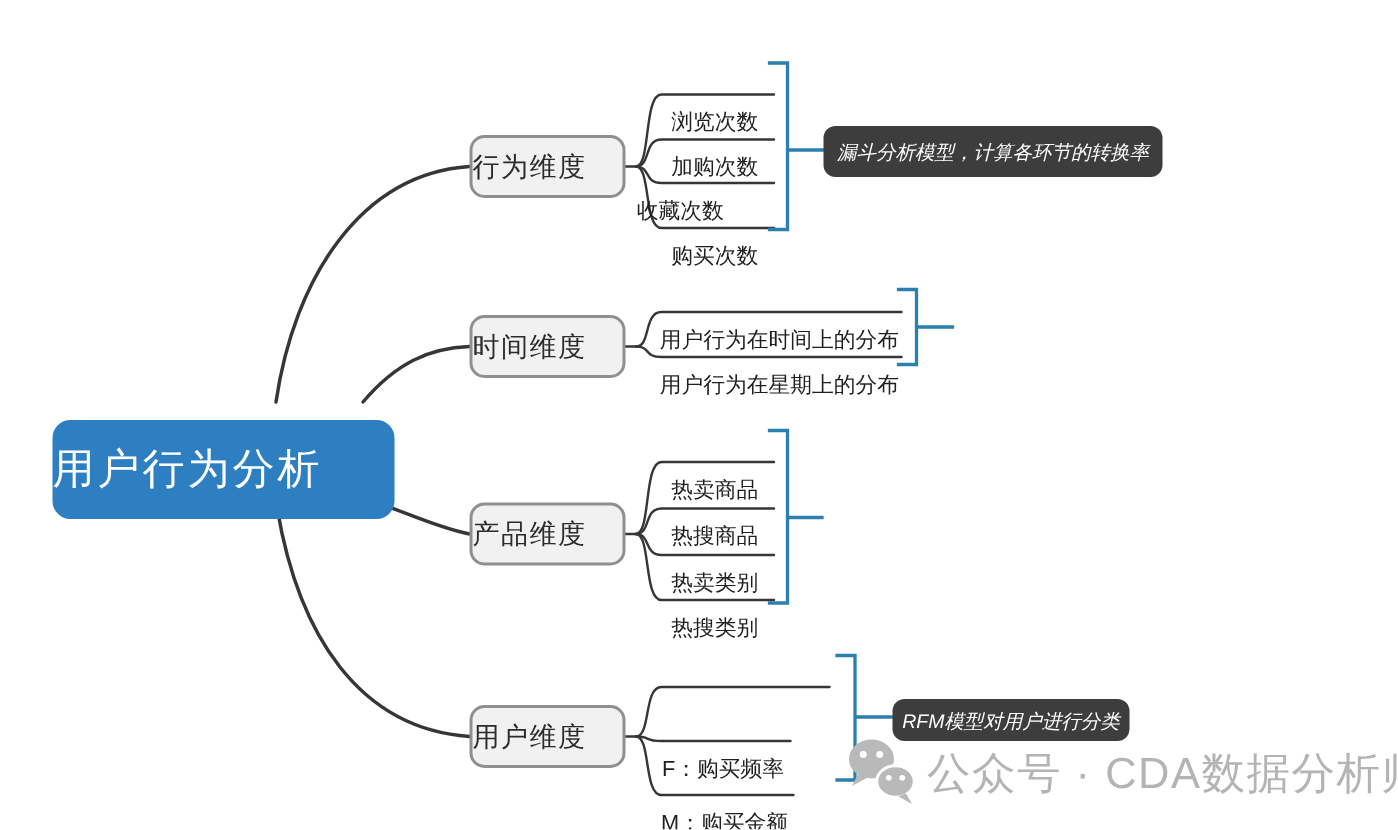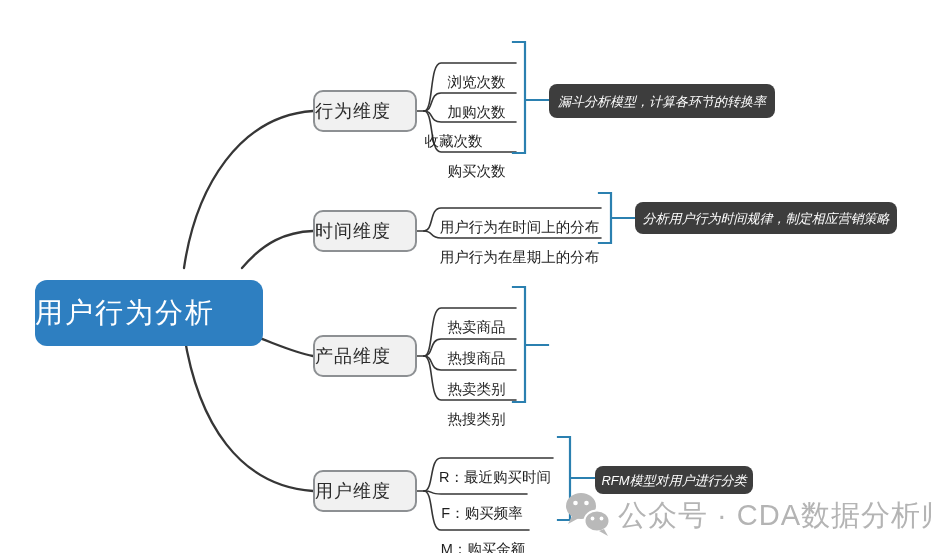--- a/index.html
+++ b/index.html
@@ -109,26 +109,24 @@
   <div class="leaf" style="left:437px;top:130px;width:79px">购买次数</div>
 
   <div class="leaf" style="left:437px;top:186px;width:165px">用户行为在时间上的分布</div>
   <div class="leaf" style="left:437px;top:216px;width:165px">用户行为在星期上的分布</div>
 
   <div class="leaf" style="left:437px;top:286px;width:79px">热卖商品</div>
   <div class="leaf" style="left:437px;top:317px;width:79px">热搜商品</div>
   <div class="leaf" style="left:437px;top:348px;width:79px">热卖类别</div>
   <div class="leaf" style="left:437px;top:378px;width:79px">热搜类别</div>
 
-  <div class="leaf" style="left:437px;top:436px;width:116px">R：最近购买时间</div>
   <div class="leaf" style="left:437px;top:472px;width:90px">F：购买频率</div>
   <div class="leaf" style="left:437px;top:508px;width:92px">M：购买金额</div>
 
   <div class="note nowrap" style="left:549px;top:84px;width:226px;height:34px">漏斗分析模型，计算各环节的转换率</div>
-  <div class="note nowrap" style="left:635px;top:202px;width:262px;height:32px">分析用户行为时间规律，制定相应营销策略</div>
   <div class="note nowrap" style="left:595px;top:466px;width:158px;height:28px">RFM模型对用户进行分类</div>
 
   <div class="watermark">
     <svg width="48" height="48" viewBox="0 0 48 48">
       <g fill="#b9b9b9">
         <ellipse cx="17" cy="14" rx="15" ry="13"></ellipse>
         <polygon points="8,24 4,32 15,26"></polygon>
       </g>
       <g fill="#ffffff">
         <circle cx="11.5" cy="11" r="2.3"></circle>

